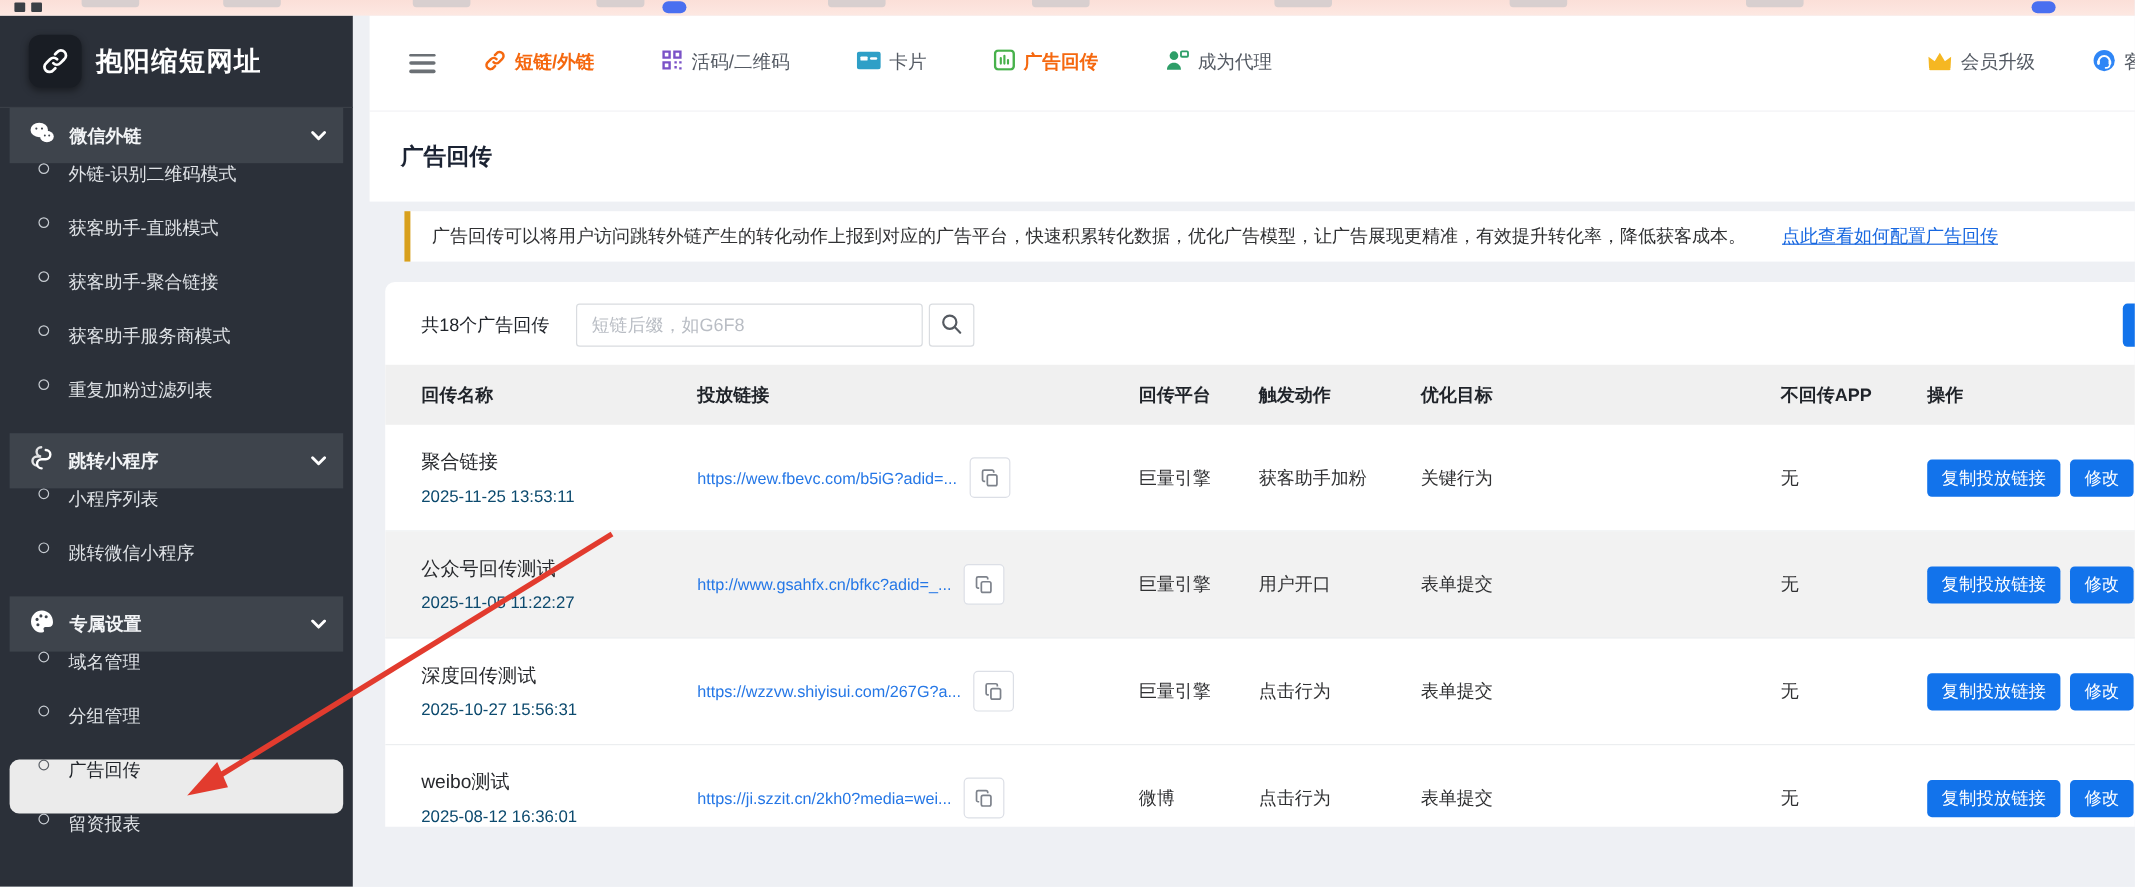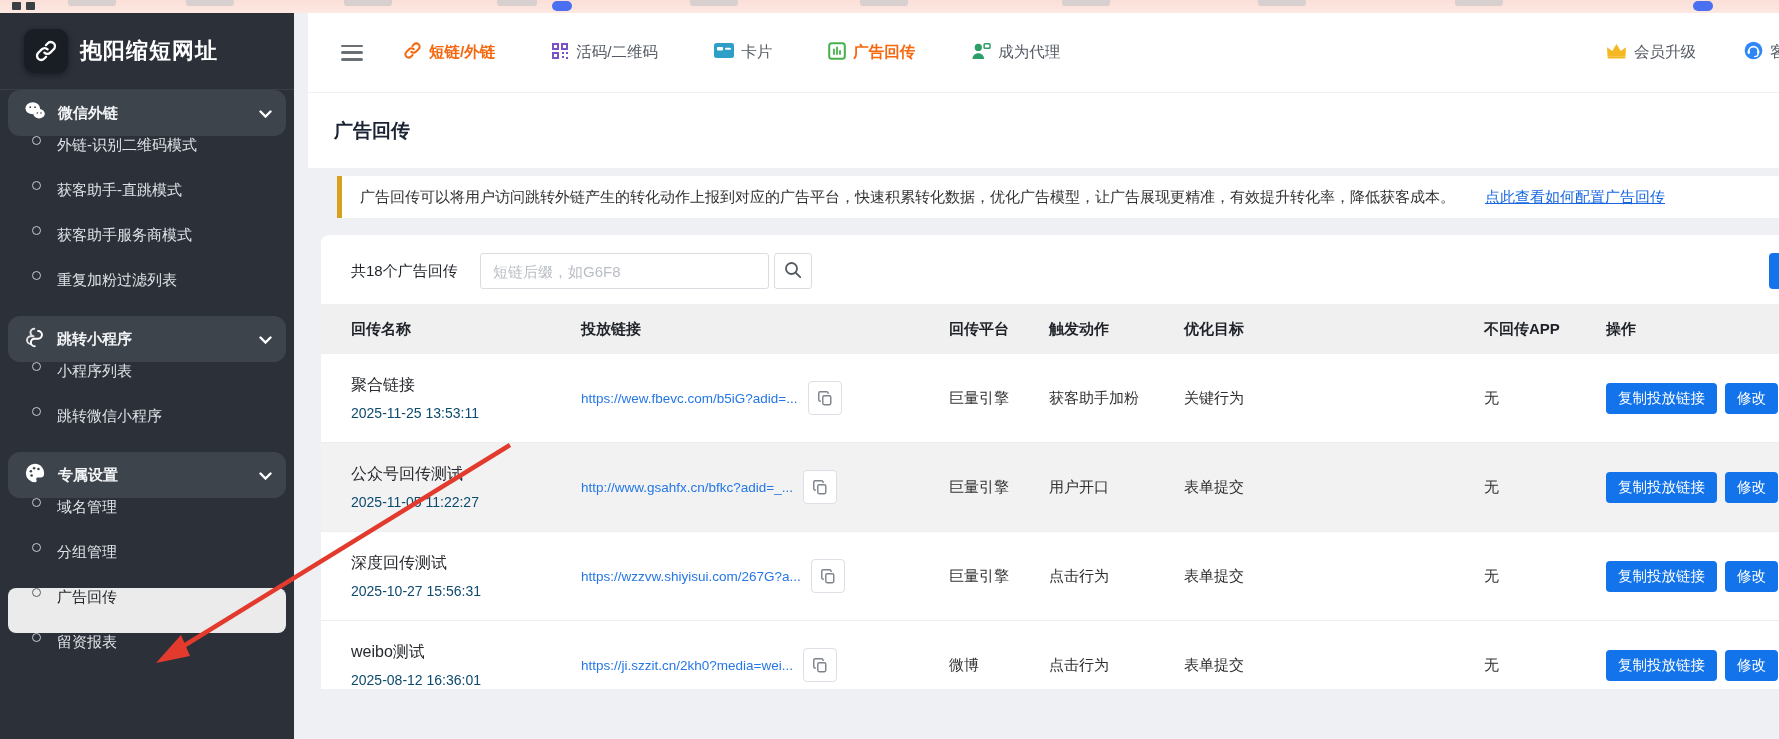--- a/index.html
+++ b/index.html
@@ -16,21 +16,21 @@
 
   
   .sidebar { position:absolute; left:0; top:13px; width:294px; height:726px;
     background:#2b3039; color:#e3e6ea; z-index:5; }
   .logo-row { height:77px; display:flex; align-items:center; padding-left:24px;
     border-bottom:1px solid #3a3f47; }
   .logo-badge { width:44px; height:44px; border-radius:10px; background:#191d24;
     display:flex; align-items:center; justify-content:center; box-shadow:0 2px 6px rgba(0,0,0,.4); }
   .logo-title { margin-left:12px; font-size:22px; font-weight:bold; color:#fff; letter-spacing:1px; }
   .menu { padding-top:0; }
-  .menu-group { height:46px; margin:0 8px; border-radius:12px; background:#3e444c;
+  .menu-group { height:46px; margin:0 8px; border-radius:0; background:#3e444c;
     display:flex; align-items:center; padding:0 14px 0 16px; cursor:pointer; }
   .menu-group .glabel { margin-left:12px; font-size:15px; font-weight:bold; color:#f2f4f6; }
   .menu-group .spacer { flex:1; }
   .menu-item { height:45px; display:flex; align-items:flex-start; padding-left:32px; cursor:pointer; font-size:15px; color:#dfe2e6; }
   .menu-item .bullet { width:9px; height:9px; border:1.5px solid #c8cdd3; border-radius:50%; flex:none; }
   .menu-item .ilabel { margin-left:16px; }
   .menu-item.active { background:#ebebeb; border-radius:8px; margin:0 8px; padding-left:24px; color:#1f2329; }
   .menu-item.active .bullet { border-color:#5a5f66; }
 
   
@@ -134,20 +134,24 @@
     <div class="menu-item">
       <span class="bullet"></span>
       <span class="ilabel">外链-识别二维码模式</span>
     </div>
     <div class="menu-item">
       <span class="bullet"></span>
       <span class="ilabel">获客助手-直跳模式</span>
     </div>
     <div class="menu-item">
       <span class="bullet"></span>
+      <span class="ilabel">获客助手-聚合链接</span>
+    </div>
+    <div class="menu-item">
+      <span class="bullet"></span>
       <span class="ilabel">获客助手服务商模式</span>
     </div>
     <div class="menu-item">
       <span class="bullet"></span>
       <span class="ilabel">重复加粉过滤列表</span>
     </div>
 
     <div class="menu-group">
       <span>
         <svg width="21" height="21" viewBox="0 0 22 22" fill="none" stroke="#fff" stroke-width="2.1" stroke-linecap="round">

